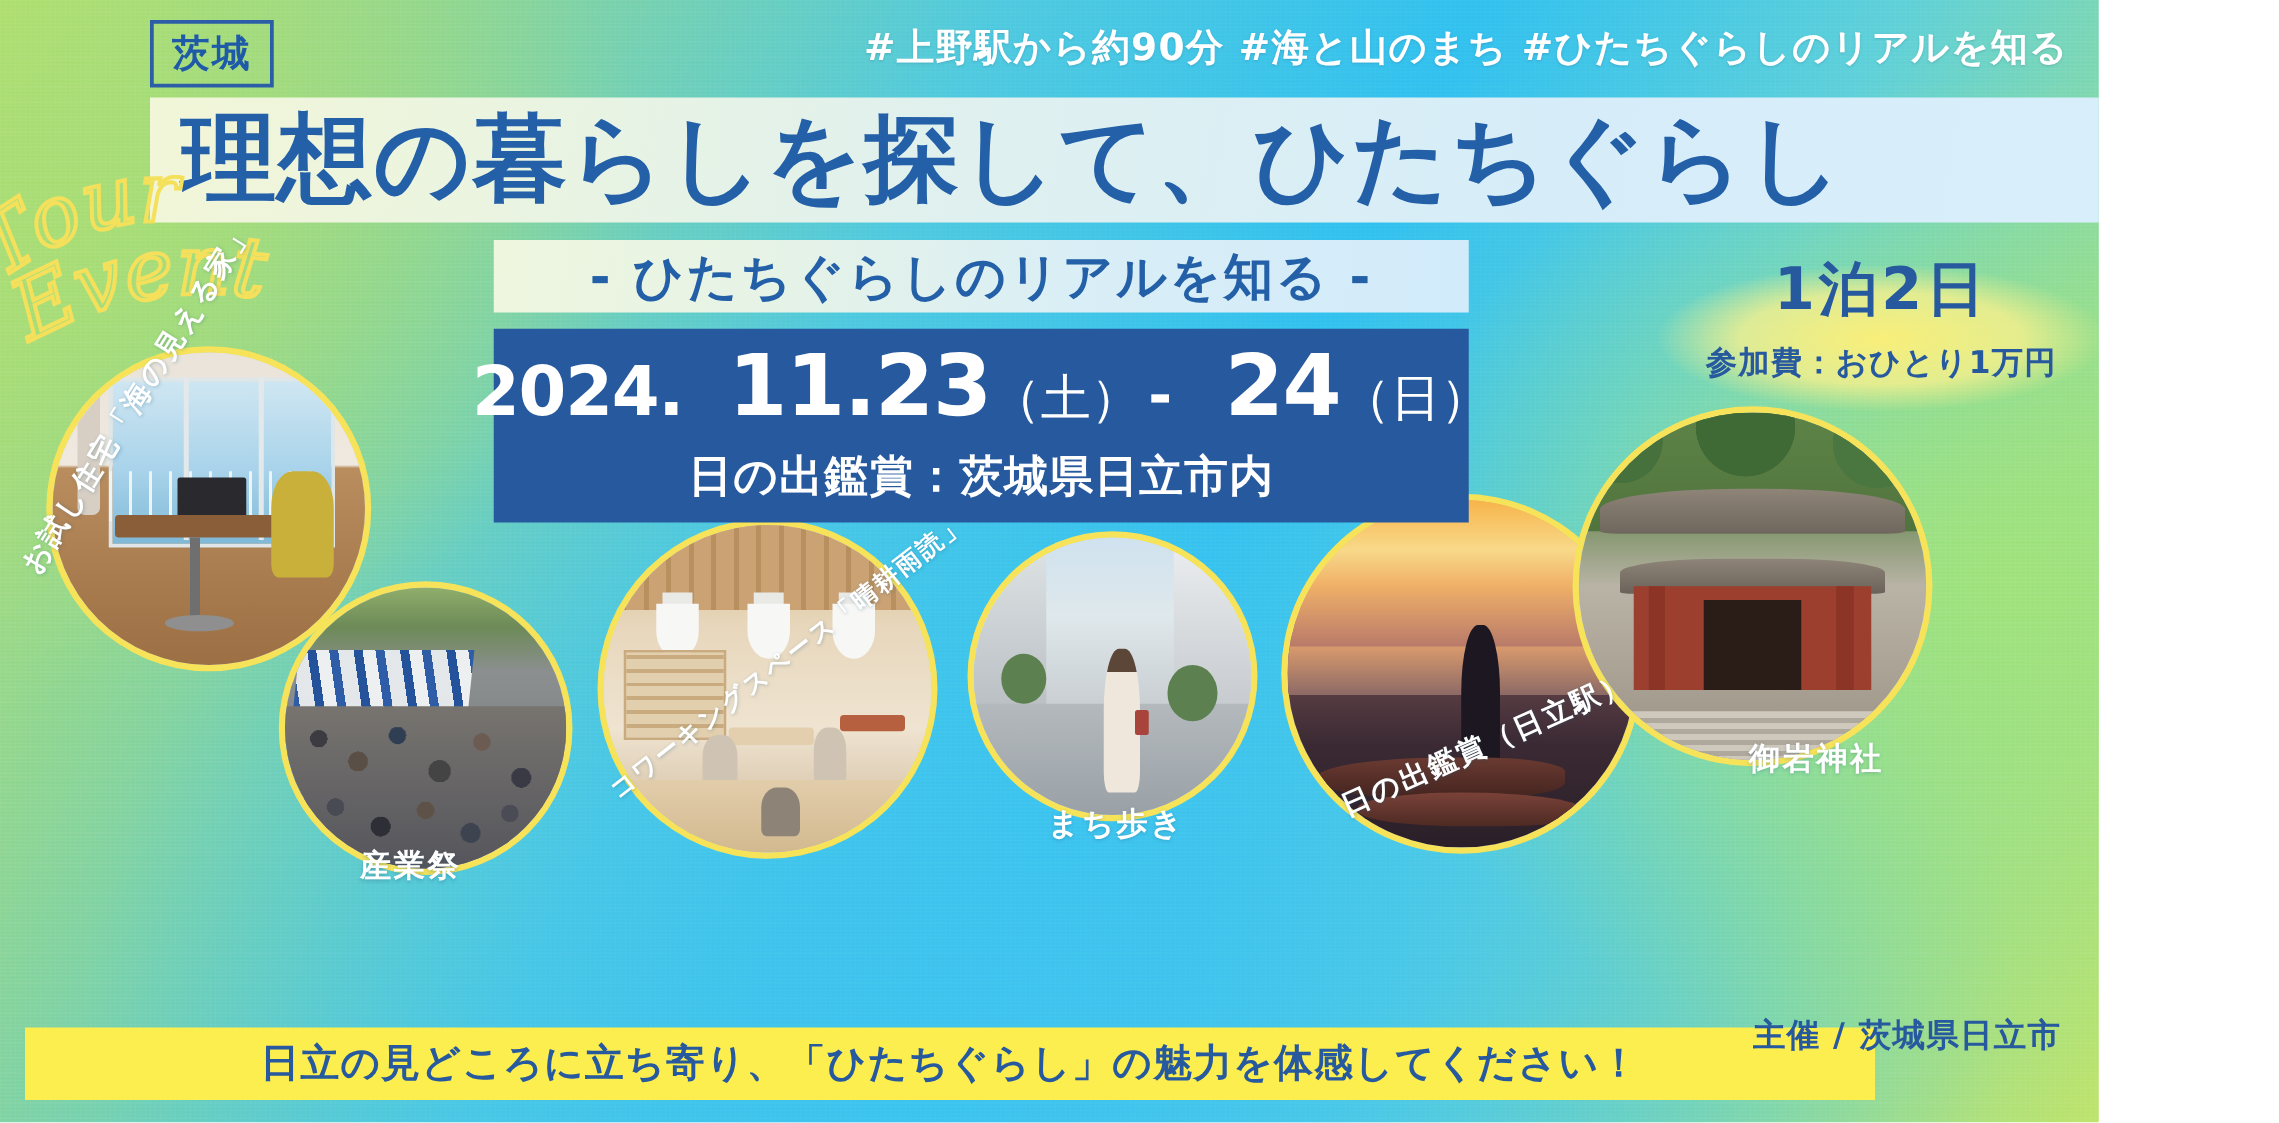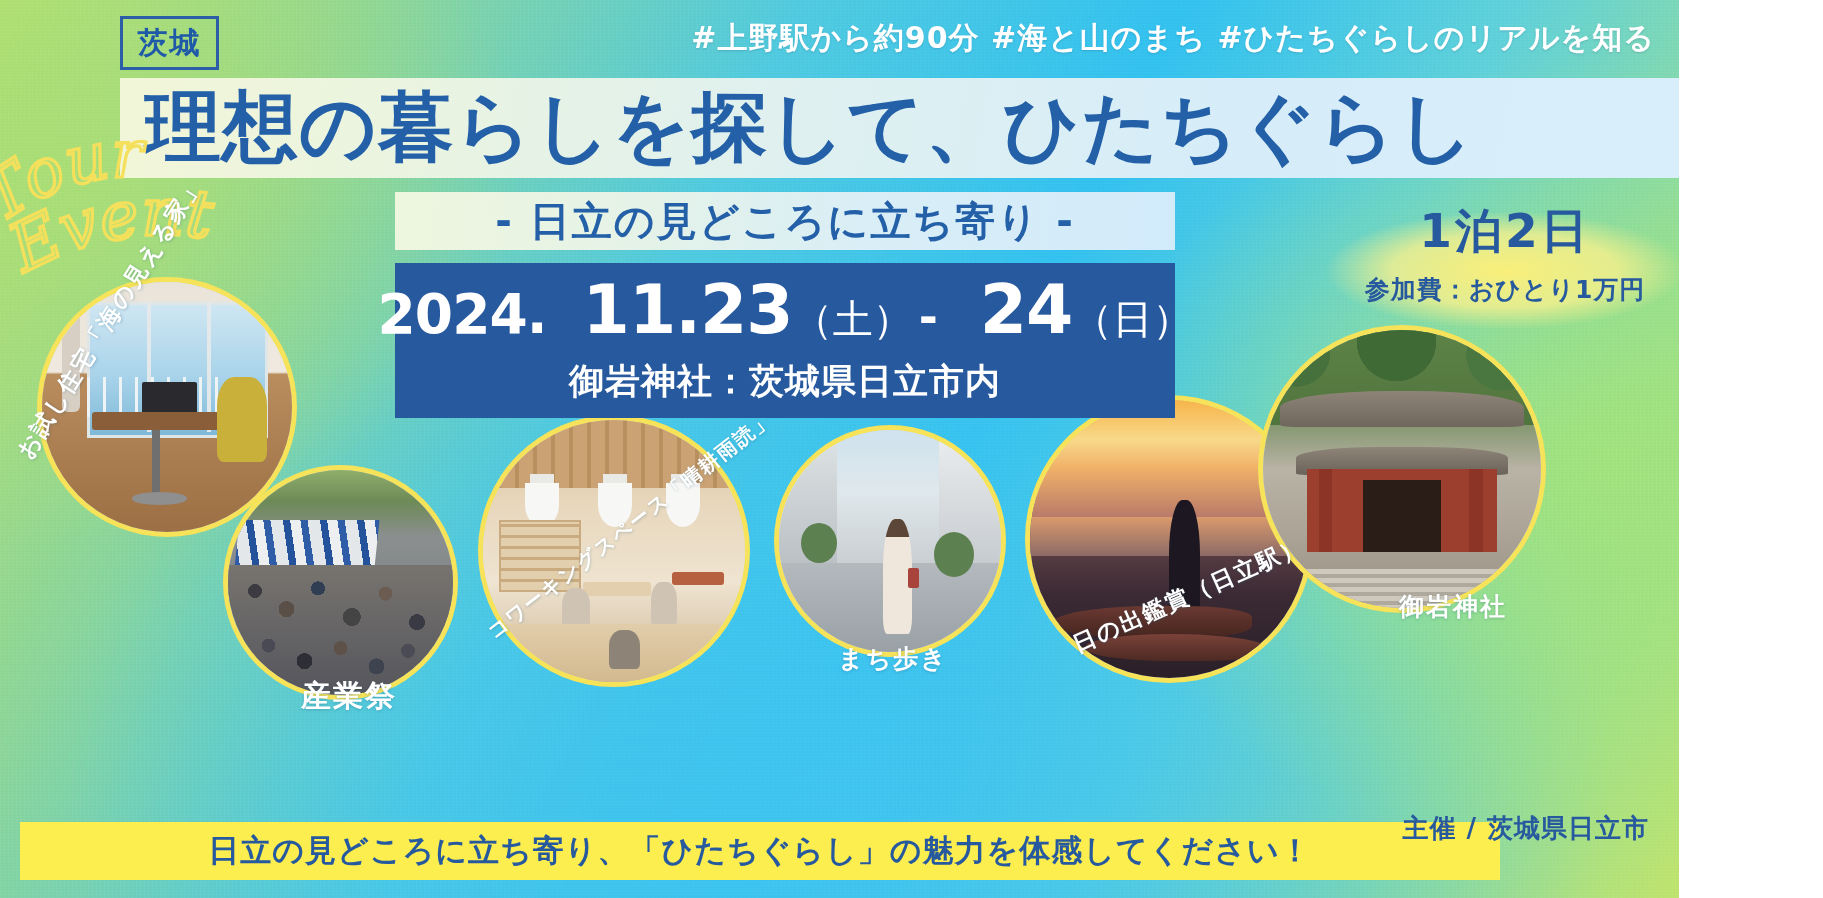--- a/index.html
+++ b/index.html
@@ -262,35 +262,35 @@
     </defs>
     <text>
       <textPath href="#arc1" startOffset="2%">Tour</textPath>
     </text>
     <text>
       <textPath href="#arc2" startOffset="2%">Event</textPath>
     </text>
   </svg>
 
   <div class="abs" id="subtitle-bar">
-    <span id="subtitle">- 日立の見どころに立ち寄り -</span>
+    <span id="subtitle">- ひたちぐらしのリアルを知る -</span>
   </div>
 
   <div class="abs" id="stay-glow"></div>
 
   <div class="abs" id="date-block">
     <div id="date-line">
       <span class="y">2024.</span>
       <span class="big">11.23</span>
       <span class="dw">（土）</span>
       <span class="sep">-</span>
       <span class="big">24</span>
       <span class="dw">（日）</span>
     </div>
-    <div id="place-line">御岩神社：茨城県日立市内</div>
+    <div id="place-line">日の出鑑賞：茨城県日立市内</div>
   </div>
 
   <div class="abs" id="stay-info">
     <div id="stay-text">1泊2日</div>
     <div id="fee-text">参加費：おひとり1万円</div>
   </div>
 
   <div class="abs photo" style="left:42px;top:282px;width:250px;height:250px;">
     <div class="inner ph-house">
       <div class="lamp"></div>
@@ -308,21 +308,21 @@
   </div>
   <div class="cap" style="left:10px;top:448px;width:230px;transform:rotate(-58deg);transform-origin:left top;font-size:23px;">お試し住宅「海の見える家」</div>
 
   <div class="abs photo" style="left:228px;top:470px;width:225px;height:225px;">
     <div class="inner ph-fest">
       <div class="flagrow"></div>
       <div class="tent"></div>
       <div class="crowd"></div>
     </div>
   </div>
-  <div class="cap" style="left:301px;top:676px;font-size:30px;font-family:Liberation Mono, monospace;">産業祭</div>
+  <div class="cap" style="left:288px;top:676px;font-size:25px;font-family:Liberation Mono, monospace;">産業祭</div>
 
   <div class="abs photo" style="left:483px;top:420px;width:262px;height:262px;">
     <div class="inner ph-cowork">
       <div class="ceil"></div>
       <div class="lamp" style="left:16%;"></div>
       <div class="lamp" style="left:44%;"></div>
       <div class="lamp" style="left:70%;"></div>
       <div class="shelf"></div>
       <div class="tbl" style="left:38%;top:62%;width:26%;height:5%;"></div>
       <div class="chr" style="left:30%;top:64%;width:11%;height:16%;"></div>

